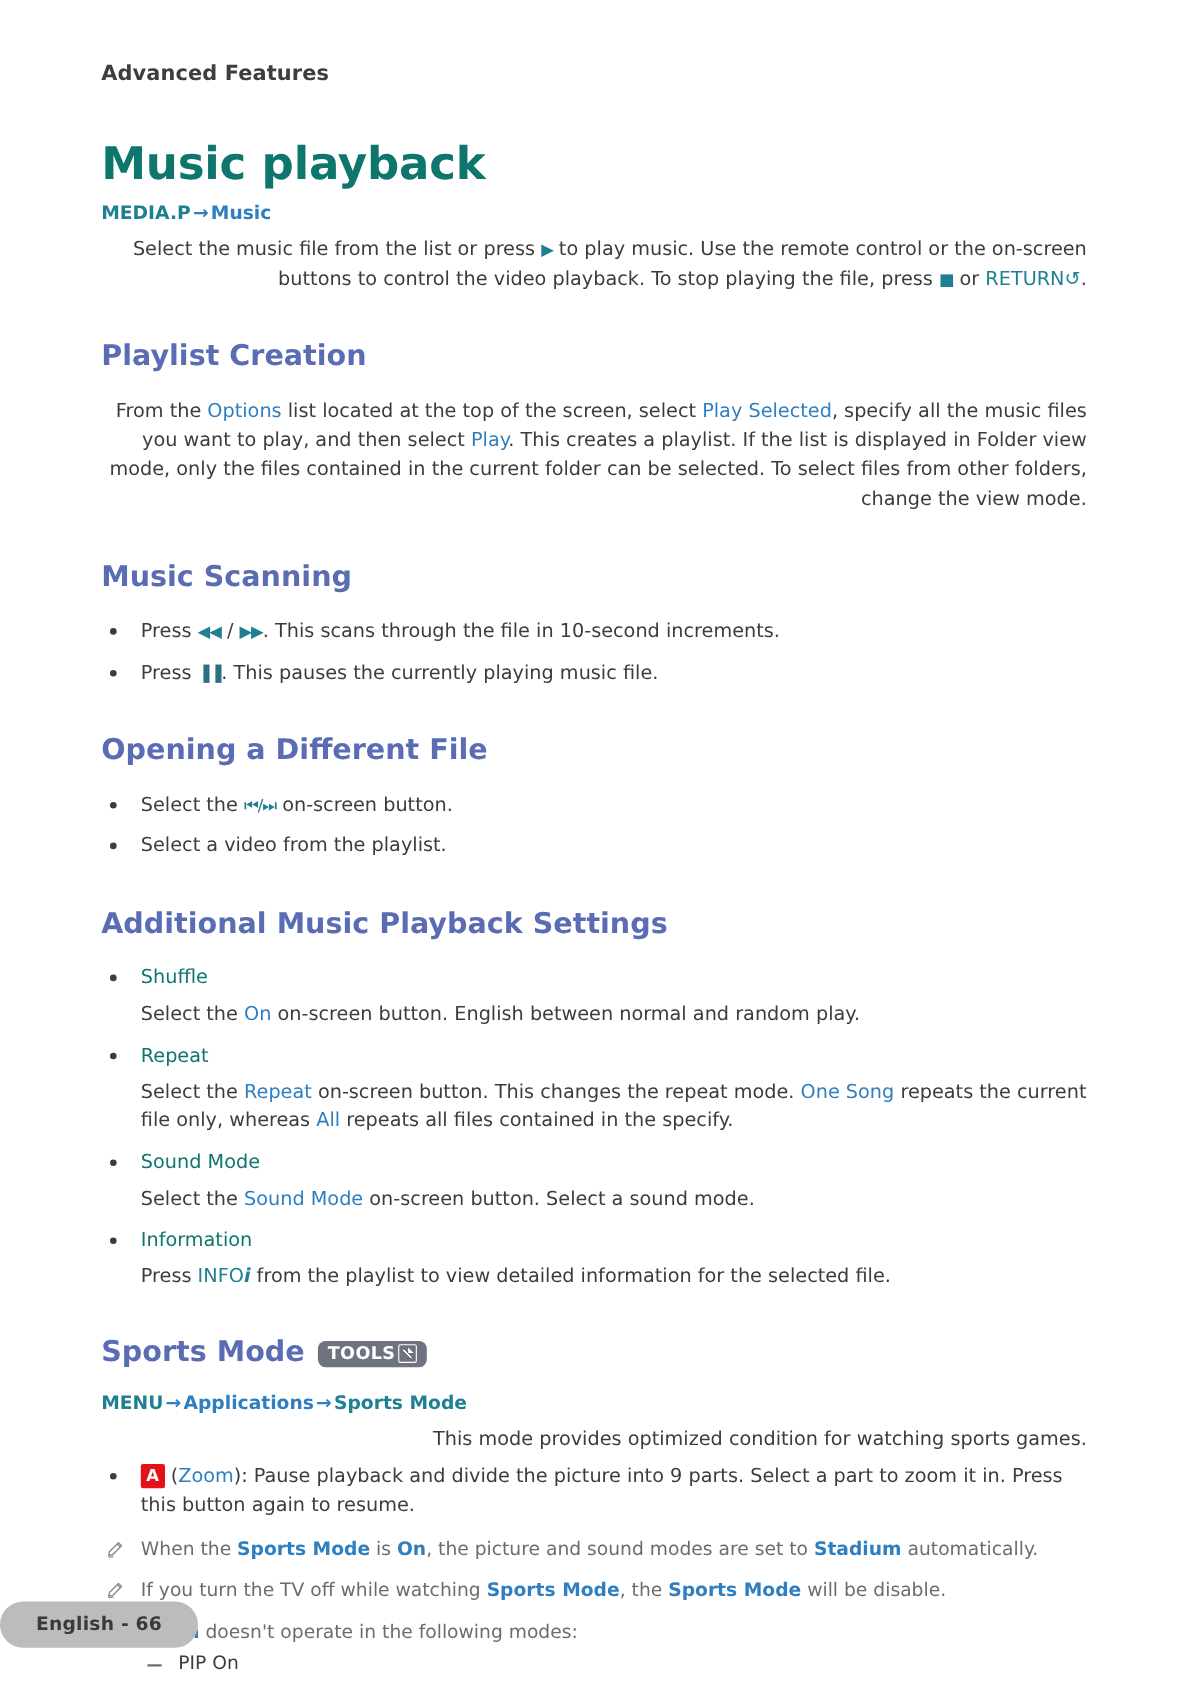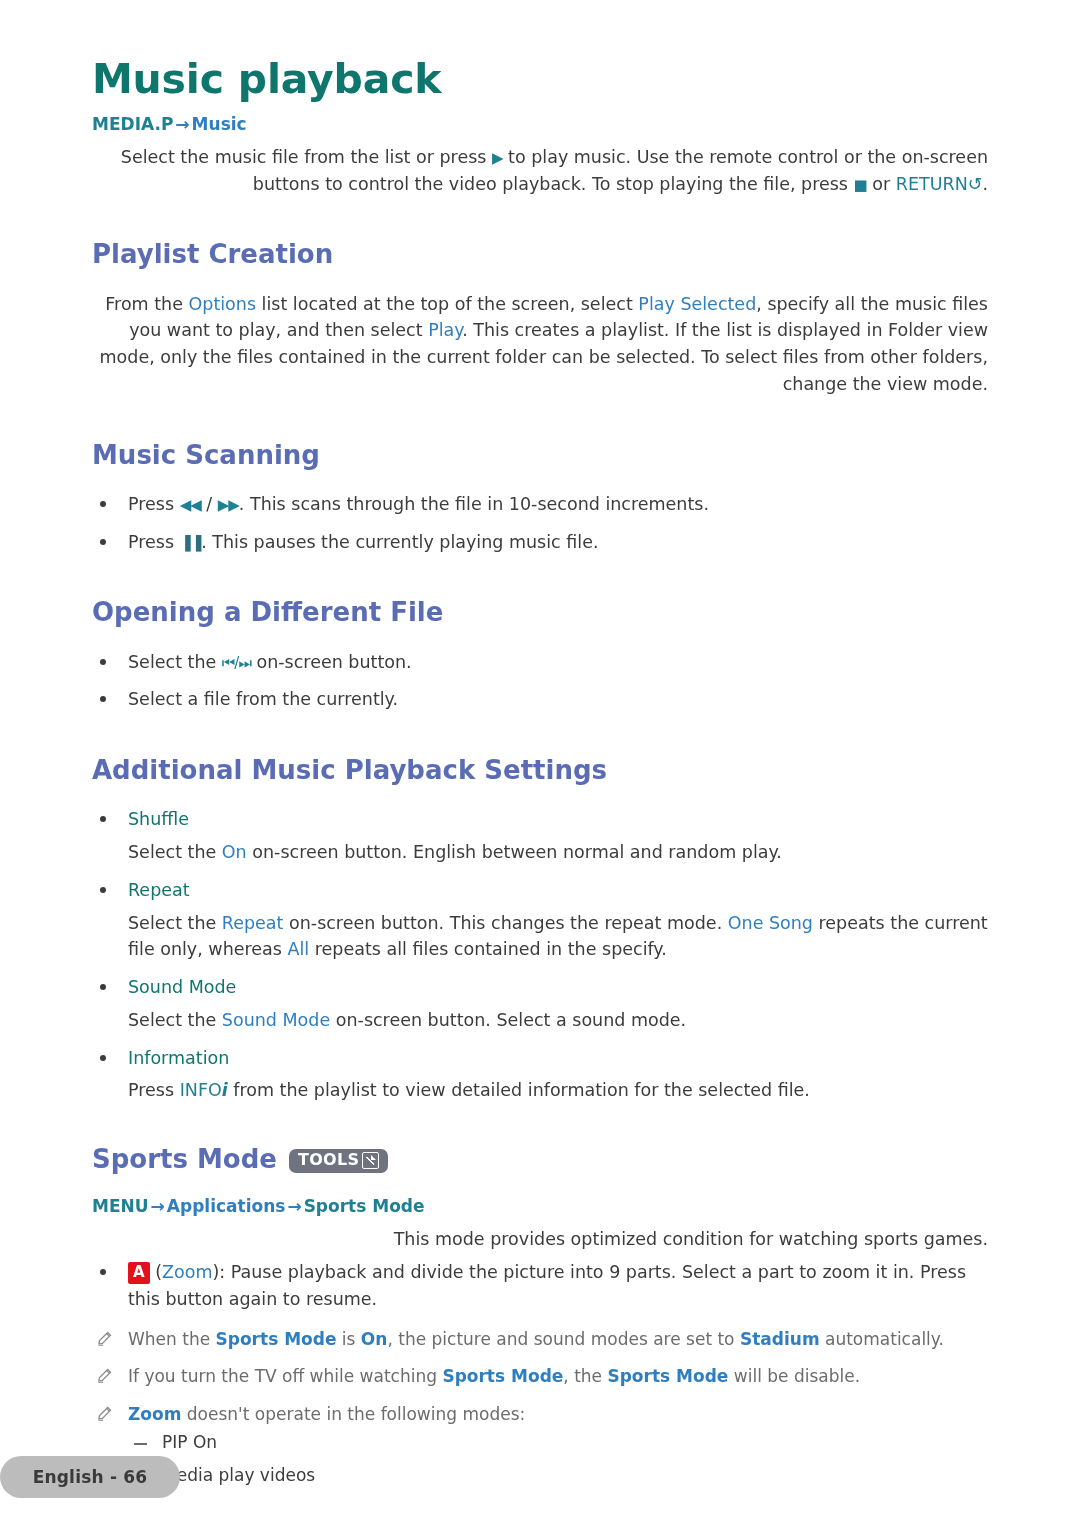--- a/index.html
+++ b/index.html
@@ -236,20 +236,21 @@
     width: 180px;
     text-align: center;
     letter-spacing: .2px;
   }
 </style>
 </head>
 <body>
 
 <div class="page">
 
+  <div class="running-head">Advanced Features</div>
 
   <h1 class="page-title">Music playback</h1>
 
   <div class="breadcrumb">
     <span class="crumb-teal">MEDIA.P</span><span class="crumb-arrow">→</span><span class="crumb-blue">Music</span>
   </div>
 
   <p class="body"><span>Select the music file from the list or press </span><span class="glyph">▶</span><span> to play music. Use the remote control or the on-screen buttons to control the video playback. To stop playing the file, press </span><span class="glyph">■</span><span> or </span><span class="lk-teal">RETURN</span><span class="lk-teal">↺</span><span>.</span></p>
 
   <h2 class="section-heading">Playlist Creation</h2>
@@ -257,21 +258,21 @@
 
   <h2 class="section-heading">Music Scanning</h2>
   <ul class="bullets">
     <li><span>Press </span><span class="glyph">◀◀</span><span> / </span><span class="glyph">▶▶</span><span>. This scans through the file in 10-second increments.</span></li>
     <li><span>Press </span><span class="glyph-dark">▐▐</span><span>. This pauses the currently playing music file.</span></li>
   </ul>
 
   <h2 class="section-heading">Opening a Different File</h2>
   <ul class="bullets">
     <li><span>Select the </span><span class="glyph">⏮</span><span class="glyph">/</span><span class="glyph">⏭</span><span> on-screen button.</span></li>
-    <li><span>Select a file from the currently.</span></li>
+    <li><span>Select a video from the playlist.</span></li>
   </ul>
 
   <h2 class="section-heading">Additional Music Playback Settings</h2>
   <ul class="bullets">
 
     <li>
       <span class="sub-term">Shuffle</span>
       <span class="sub-desc"><span>Select the </span><span class="lk">On</span><span> on-screen button. English between normal and random play.</span></span>
     </li>
 

